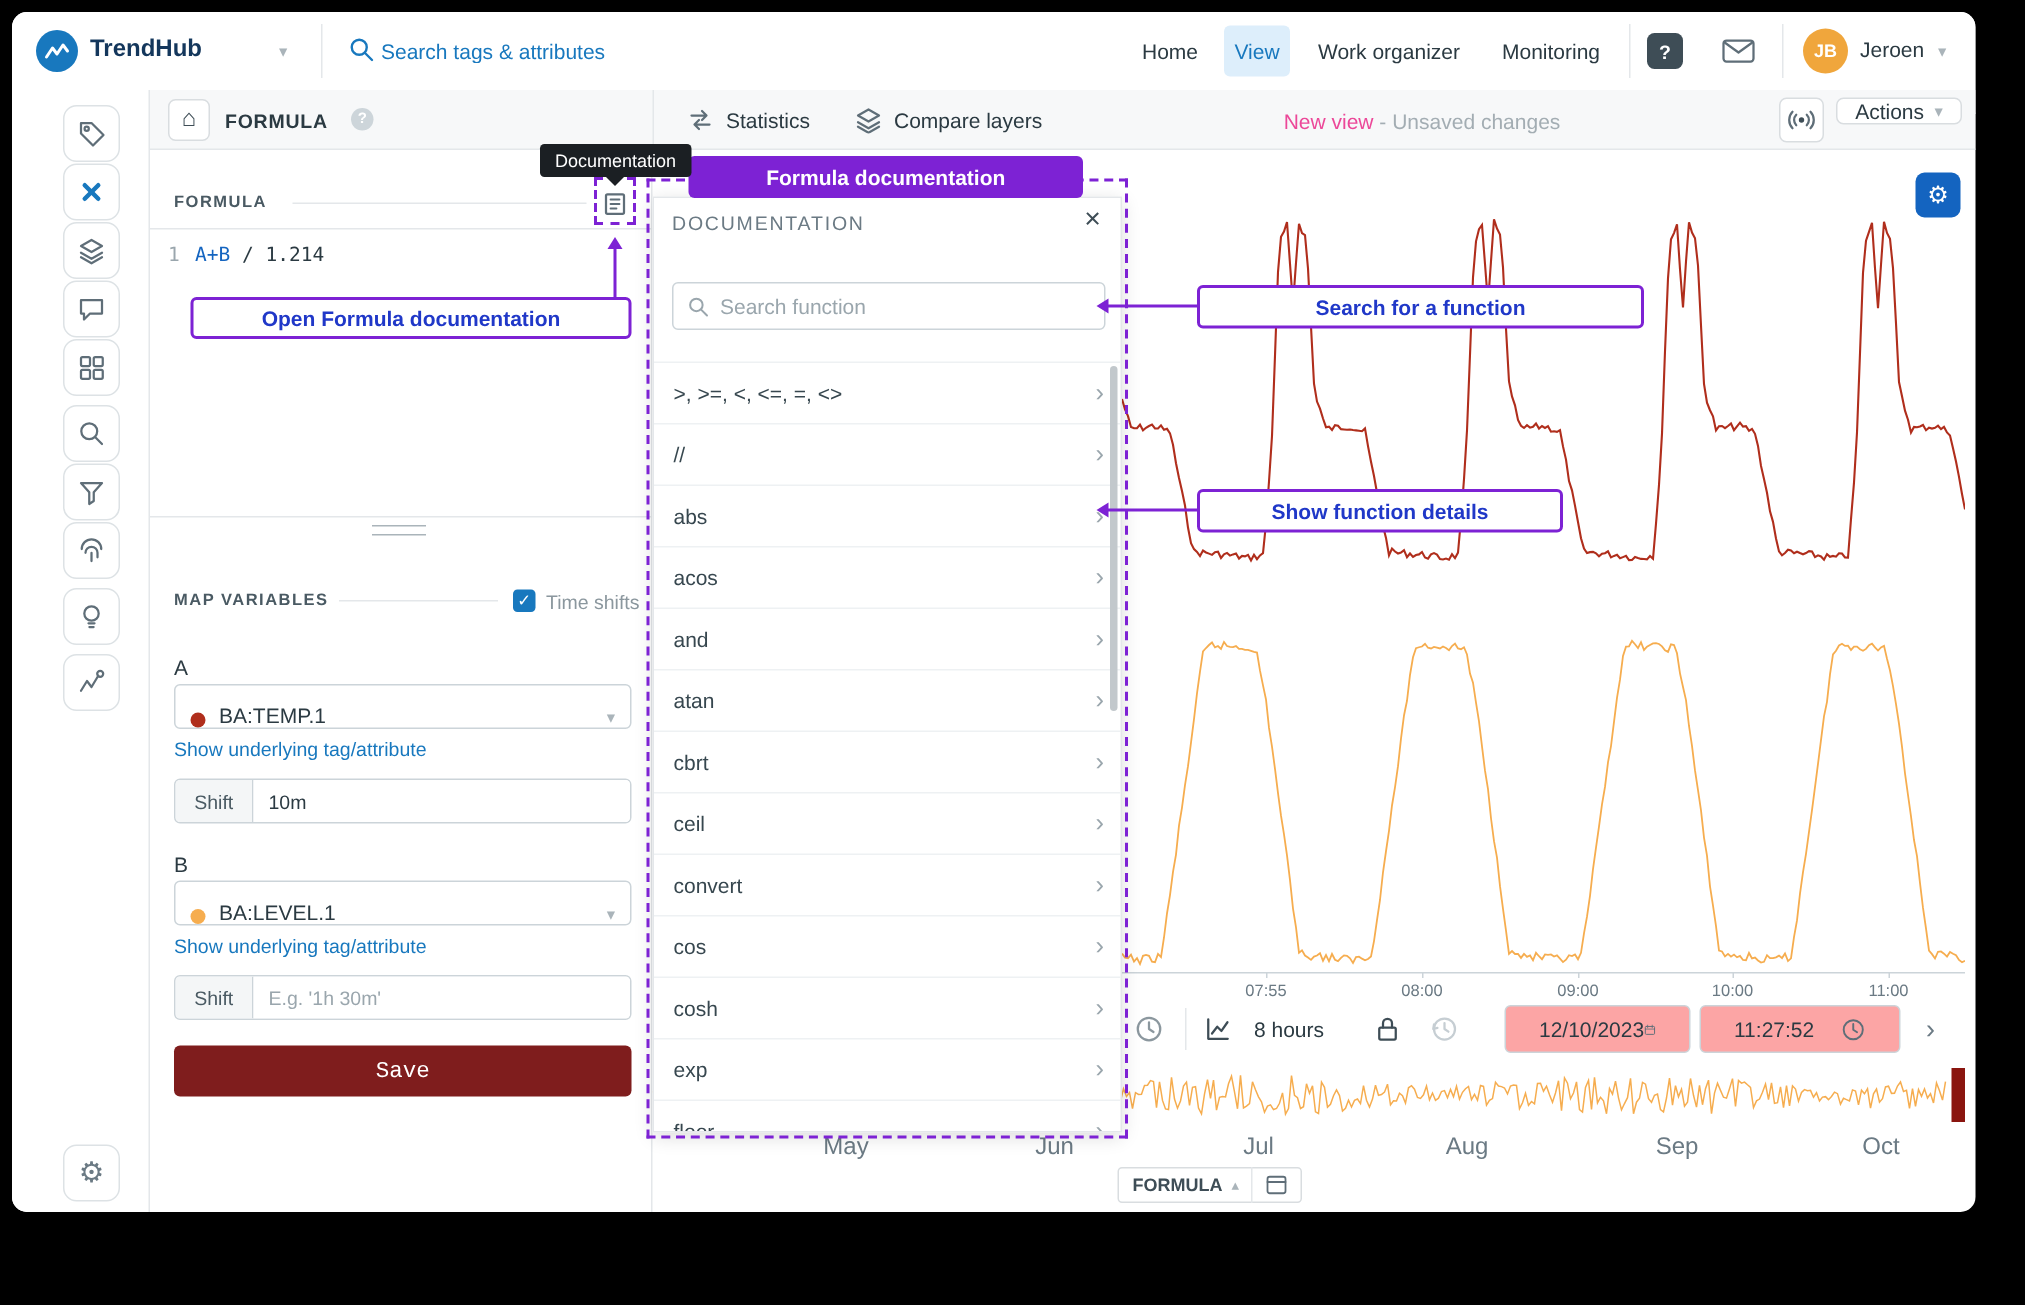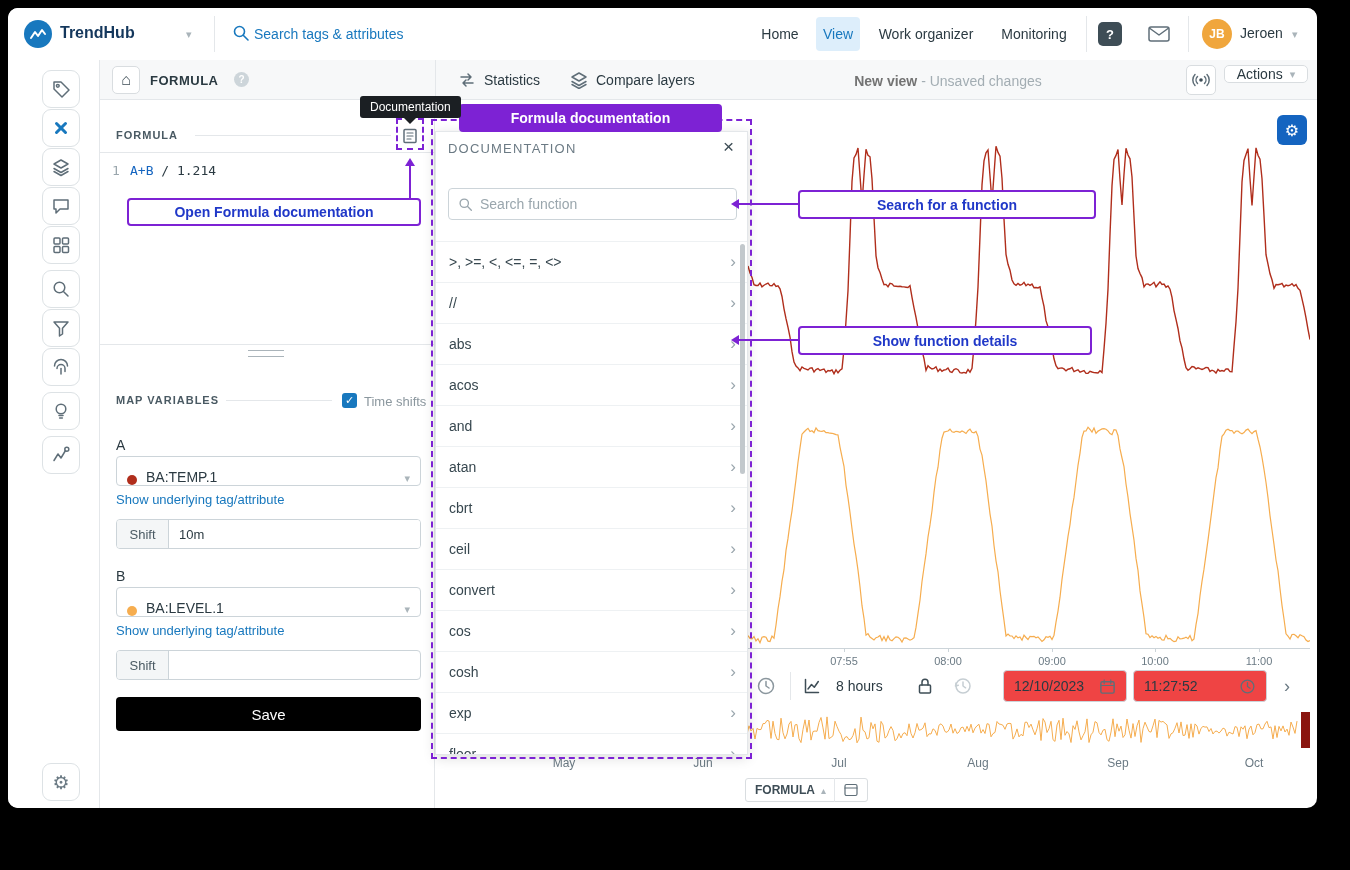--- a/index.html
+++ b/index.html
@@ -38,21 +38,21 @@
 .editor{position:absolute;left:0;top:52px;width:335px;height:193px;border-top:1px solid var(--bd);border-bottom:1px solid var(--bd);font-family:"DejaVu Sans Mono",monospace;font-size:13px}
 .codevar{color:#1565c0}
 .codeop{color:#2b3a42}
 .select{position:absolute;left:16px;width:305px;height:30px;border:1px solid var(--bd2);border-radius:4px;background:#fff;display:flex;align-items:flex-end;padding:0 10px;font-size:14px;color:var(--txt);cursor:pointer}
 .dot{width:10px;height:10px;border-radius:50%;margin-right:9px;flex:none}
 .link{position:absolute;left:16px;font-size:13px;color:var(--blue);cursor:pointer}
 .shift{position:absolute;left:16px;width:305px;height:30px;border:1px solid var(--bd2);border-radius:4px;display:flex;overflow:hidden;background:#fff}
 .shift .lab{width:52px;background:#f4f6f7;border-right:1px solid var(--bd2);display:flex;align-items:center;justify-content:center;font-size:13px;color:#4a5a63;flex:none}
 .shift input{border:none;outline:none;flex:1;padding:0 10px;font-size:13px;color:var(--txt);font-family:"Liberation Sans",sans-serif}
 .shift input::placeholder{color:var(--lmut);opacity:1}
-.savebtn{position:absolute;left:16px;top:597px;width:305px;height:34px;background:#000000;color:#fff;border:none;border-radius:4px;font-size:15px;font-family:Liberation Sans, sans-serif;cursor:pointer}
+.savebtn{position:absolute;left:16px;top:597px;width:305px;height:34px;background:#7f1d1d;color:#fff;border:none;border-radius:4px;font-size:15px;font-family:Liberation Mono, monospace;cursor:pointer}
 .checkbox{position:absolute;width:15px;height:15px;background:var(--blue);border-radius:3px;color:#fff;font-size:11px;display:flex;align-items:center;justify-content:center}
 
 .docpanel{position:absolute;left:427px;top:123px;width:313px;height:624px;background:#fff;border:1px solid var(--bd);box-shadow:0 3px 12px rgba(0,0,0,.14);z-index:20;overflow:hidden}
 .doc-search{position:absolute;left:12px;top:56px;width:289px;height:32px;border:1px solid var(--bd2);border-radius:4px;display:flex;align-items:center;padding:0 9px}
 .doc-search input{border:none;outline:none;flex:1;font-size:14px;margin-left:7px;color:var(--txt);font-family:"Liberation Sans",sans-serif}
 .doc-search input::placeholder{color:var(--lmut);opacity:1}
 .fnlist{position:absolute;left:0;top:109px;width:313px;bottom:0;border-top:1px solid #eef1f3;overflow:hidden}
 .fn-row{height:41px;display:flex;align-items:center;justify-content:space-between;padding:0 13px;border-bottom:1px solid #eef1f3;font-size:14px;color:#37474f;cursor:pointer}
 .fn-row .chev{color:#9aa6ad;font-size:17px}
 
@@ -61,24 +61,24 @@
 .badge{position:absolute;background:var(--purple);color:#fff;font-weight:bold;font-size:14px;border-radius:4px;display:flex;align-items:center;justify-content:center;z-index:36}
 .tooltip{position:absolute;background:#1b1f23;color:#fff;font-size:12px;border-radius:3px;padding:4px 10px;z-index:40}
 .tooltip:after{content:"";position:absolute;left:44px;bottom:-6px;border-left:6px solid transparent;border-right:6px solid transparent;border-top:6px solid #1b1f23}
 .arr-line-h{position:absolute;height:2px;background:var(--purple);z-index:35}
 .arr-head-l{position:absolute;width:0;height:0;border-top:5px solid transparent;border-bottom:5px solid transparent;border-right:8px solid var(--purple);z-index:35}
 .arr-line-v{position:absolute;width:2px;background:var(--purple);z-index:35}
 .arr-head-u{position:absolute;width:0;height:0;border-left:5px solid transparent;border-right:5px solid transparent;border-bottom:8px solid var(--purple);z-index:35}
 
 .tick-label{position:absolute;transform:translateX(-50%);font-size:11px;color:var(--muted);top:7px}
 .tickmark{position:absolute;width:1px;height:4px;background:var(--bd2);top:0}
-.month-label{position:absolute;transform:translateX(-50%);font-size:12px;color:var(--muted)}
+.month-label{position:absolute;transform:translateX(-50%);font-size:16px;color:var(--muted)}
 .rangebtn{min-width:30px;height:24px;padding:0 7px;display:flex;align-items:center;justify-content:center;border:1px solid #d9dde0;border-radius:3px;font-size:12px;font-weight:bold;color:#3e4d56;background:#fff;cursor:pointer}
 .rangebtn.active{background:#d6e9f8;color:var(--blue);border-color:#a8cdec}
-.ctrl-box{position:absolute;top:662px;height:32px;border:1px solid var(--bd2);border-radius:4px;background:#ef4444;display:flex;align-items:center;padding:0 10px;font-size:14px;color:var(--txt);justify-content:space-between}
+.ctrl-box{position:absolute;top:662px;height:32px;border:1px solid var(--bd2);border-radius:4px;background:#fca5a5;display:flex;align-items:center;padding:0 22px;font-size:14px;color:var(--txt);justify-content:space-between}
 </style>
 </head>
 <body>
 
 <div class="window">
 
   <div class="topbar">
     <div class="logo">
       <svg width="20" height="18" viewBox="0 0 20 18">
           <polyline points="3,13 7,7 10,11 14,5 17,9" stroke="#fff" stroke-width="2" fill="none" stroke-linecap="round" stroke-linejoin="round"></polyline>
@@ -128,21 +128,21 @@
   </div>
   <div class="abs" style="left:562px;top:58px;height:28px;display:flex;align-items:center;gap:8px;cursor:pointer">
     <svg width="18" height="18" viewBox="0 0 18 18">
         <path d="M9 2l7 4-7 4-7-4z" class="ic"></path>
         <path d="M2 10.5l7 4 7-4" class="ic"></path>
         <path d="M2 13.5l7 4 7-4" class="ic"></path>
       </svg>
     <span class="tb-label">Compare layers</span>
   </div>
   <div class="abs" style="left:810px;top:65px;width:260px;text-align:center;font-size:14px">
-    <span style="font-weight:bold;color:#737373">New view</span>
+    <span style="font-weight:normal;color:#ec4899">New view</span>
     <span style="color:#a3adb3">- Unsaved changes</span>
   </div>
   <div class="abs sqbtn" style="left:1178px;top:57px;width:30px;height:30px">
     <svg width="18" height="18" viewBox="0 0 18 18">
         <circle cx="9" cy="9" r="1.8" fill="#3e4d56"></circle>
         <path d="M5.5 5.5a5 5 0 0 0 0 7" class="ic"></path>
         <path d="M12.5 5.5a5 5 0 0 1 0 7" class="ic"></path>
         <path d="M3 3.5a8 8 0 0 0 0 11" class="ic"></path>
         <path d="M15 3.5a8 8 0 0 1 0 11" class="ic"></path>
       </svg>
@@ -256,20 +256,21 @@
 
     <span class="abs" style="left:16px;top:468px;font-size:14px;color:var(--txt)">B</span>
     <div class="select" style="top:487px">
       <span class="dot" style="background:#f6ad4f"></span>
       <span>BA:LEVEL.1</span>
       <span class="caret" style="margin-left:auto">▾</span>
     </div>
     <span class="link" style="top:523px">Show underlying tag/attribute</span>
     <div class="shift" style="top:550px">
       <span class="lab">Shift</span>
+      <input placeholder="E.g. '1h 30m'" style="">
     </div>
 
     <button class="savebtn">Save</button>
   </div>
 
   <svg class="abs" style="left:740px;top:92px" width="562" height="548" viewBox="0 0 562 548" id="mainchart">
       <polyline points="0,166.0 2,173.0 4,177.4 6,184.7 8,185.5 10,185.5 12,183.1 14,186.9 16,185.2 18,184.0 20,183.1 22,185.6 24,185.7 26,183.6 28,186.5 30,185.9 32,188.9 34,196.5 36,208.8 38,218.7 40,227.4 42,237.0 44,251.7 46,262.1 48,266.1 50,267.9 52,270.7 54,267.0 56,268.3 58,269.1 60,269.9 62,268.1 64,267.8 66,272.0 68,269.5 70,268.6 72,270.4 74,269.6 76,269.0 78,272.4 80,270.6 82,270.9 84,269.9 86,273.7 88,269.9 90,272.8 92,270.3 94,268.8 96,249.0 98,221.0 100,190.7 102,137.1 104,81.4 106,57.9 108,54.4 110,48.0 112,75.9 114,103.1 116,75.2 118,49.2 120,55.4 122,56.8 124,78.9 126,117.7 128,155.8 130,167.7 132,172.4 134,179.0 136,184.8 138,184.4 140,186.7 142,183.4 144,183.8 146,186.1 148,186.3 150,186.5 152,186.3 154,186.7 156,186.9 158,187.2 160,187.5 162,185.6 164,197.4 166,207.8 168,217.3 170,228.5 172,240.2 174,250.7 176,258.6 178,270.3 180,265.7 182,267.7 184,269.0 186,268.4 188,266.8 190,271.5 192,269.0 194,271.3 196,270.0 198,269.6 200,268.0 202,271.6 204,272.4 206,269.6 208,268.7 210,269.7 212,272.7 214,273.0 216,272.4 218,273.1 220,269.5 222,272.1 224,268.4 226,246.1 228,219.4 230,187.0 232,136.5 234,84.9 236,60.9 238,52.8 240,50.0 242,76.0 244,102.4 246,74.2 248,46.3 250,52.4 252,56.3 254,78.2 256,119.1 258,154.3 260,164.3 262,170.2 264,180.0 266,183.9 268,185.3 270,183.5 272,185.1 274,184.5 276,182.3 278,185.7 280,184.0 282,185.3 284,184.1 286,187.8 288,187.5 290,187.9 292,186.8 294,197.6 296,206.4 298,220.7 300,226.9 302,237.1 304,248.0 306,258.8 308,265.7 310,268.7 312,268.1 314,267.9 316,268.9 318,270.9 320,269.2 322,268.8 324,267.5 326,271.6 328,270.6 330,269.9 332,272.2 334,271.4 336,270.6 338,273.4 340,273.3 342,271.3 344,272.0 346,272.6 348,272.7 350,272.9 352,270.7 354,272.5 356,249.1 358,223.2 360,189.1 362,134.2 364,85.6 366,59.5 368,55.4 370,49.5 372,79.5 374,105.0 376,74.3 378,48.2 380,55.0 382,58.8 384,77.0 386,117.0 388,156.0 390,168.5 392,173.5 394,177.6 396,186.9 398,184.1 400,184.0 402,185.4 404,184.0 406,182.3 408,186.8 410,184.3 412,181.8 414,184.4 416,184.1 418,187.2 420,185.9 422,189.2 424,197.3 426,210.6 428,219.3 430,228.5 432,240.9 434,247.9 436,259.0 438,267.6 440,270.2 442,268.7 444,266.5 446,267.0 448,268.8 450,267.8 452,268.7 454,269.5 456,268.7 458,267.4 460,267.7 462,271.4 464,270.2 466,271.0 468,273.1 470,269.4 472,271.2 474,270.6 476,271.1 478,268.9 480,269.0 482,271.6 484,271.8 486,246.1 488,221.7 490,188.3 492,135.5 494,81.9 496,60.4 498,54.6 500,48.6 502,78.8 504,105.5 506,76.5 508,47.9 510,55.3 512,59.2 514,78.8 516,115.6 518,154.7 520,164.2 522,173.8 524,179.8 526,188.3 528,184.6 530,184.8 532,184.3 534,183.3 536,186.8 538,185.1 540,185.7 542,185.2 544,183.8 546,186.1 548,184.6 550,188.3 552,190.3 554,198.8 556,207.7 558,217.9 560,229.3 562,239.6" fill="none" stroke="#b02e1c" stroke-width="1.4"></polyline>
       <polyline points="0,535.6 2,538.4 4,538.8 6,536.5 8,541.0 10,538.7 12,542.7 14,537.2 16,536.6 18,537.2 20,541.1 22,541.5 24,536.0 26,538.1 28,525.0 30,509.0 32,496.7 34,481.2 36,469.7 38,450.4 40,438.4 42,423.4 44,410.8 46,395.1 48,379.4 50,362.3 52,347.8 54,334.2 56,332.0 58,330.0 60,328.3 62,331.6 64,330.7 66,332.6 68,328.0 70,330.7 72,331.2 74,331.4 76,330.7 78,332.6 80,332.6 82,333.2 84,333.3 86,333.9 88,334.6 90,335.0 92,347.1 94,356.9 96,366.3 98,385.3 100,397.8 102,412.6 104,428.7 106,443.8 108,456.2 110,470.2 112,486.8 114,505.7 116,518.3 118,535.2 120,533.6 122,537.0 124,538.4 126,539.9 128,537.7 130,537.0 132,535.5 134,540.5 136,536.7 138,540.9 140,536.0 142,539.8 144,540.7 146,538.6 148,536.9 150,537.2 152,538.9 154,542.0 156,538.1 158,537.8 160,539.1 162,540.2 164,539.3 166,537.6 168,527.4 170,513.4 172,500.0 174,481.5 176,467.5 178,453.9 180,437.0 182,424.9 184,410.8 186,392.4 188,377.0 190,367.2 192,350.0 194,338.2 196,332.1 198,331.5 200,331.0 202,329.2 204,331.8 206,332.3 208,331.3 210,331.7 212,332.3 214,331.0 216,332.0 218,333.5 220,330.7 222,329.1 224,332.3 226,332.8 228,331.5 230,336.3 232,349.1 234,355.1 236,368.4 238,380.9 240,397.6 242,413.8 244,426.1 246,445.5 248,460.8 250,471.8 252,490.8 254,505.9 256,520.4 258,535.9 260,534.0 262,536.0 264,536.0 266,538.6 268,535.9 270,537.9 272,537.0 274,540.2 276,535.2 278,537.5 280,539.5 282,536.3 284,536.6 286,536.3 288,537.7 290,536.9 292,539.1 294,541.4 296,539.8 298,536.8 300,537.4 302,536.3 304,539.5 306,535.2 308,522.2 310,511.1 312,497.2 314,479.4 316,465.1 318,451.1 320,436.3 322,424.6 324,408.3 326,397.4 328,381.2 330,365.3 332,353.1 334,337.3 336,331.1 338,331.0 340,327.2 342,329.5 344,332.1 346,328.1 348,333.3 350,331.1 352,330.0 354,328.9 356,328.7 358,329.3 360,330.9 362,333.6 364,334.6 366,329.6 368,330.0 370,335.5 372,348.9 374,358.0 376,366.7 378,384.0 380,397.2 382,413.6 384,426.8 386,440.2 388,458.4 390,470.4 392,490.9 394,503.8 396,517.4 398,533.7 400,534.3 402,537.6 404,535.9 406,537.8 408,536.4 410,538.2 412,537.3 414,540.0 416,540.2 418,535.3 420,538.9 422,538.4 424,540.3 426,541.7 428,541.2 430,536.8 432,538.8 434,538.7 436,538.2 438,537.1 440,538.7 442,535.6 444,540.7 446,538.9 448,524.7 450,513.6 452,495.7 454,481.4 456,469.2 458,454.6 460,440.1 462,424.7 464,409.2 466,393.4 468,377.6 470,367.9 472,349.6 474,336.3 476,333.8 478,330.3 480,329.2 482,330.6 484,330.5 486,333.3 488,331.1 490,331.1 492,332.8 494,333.8 496,332.6 498,330.1 500,329.1 502,331.6 504,333.7 506,331.6 508,330.6 510,339.2 512,347.0 514,357.4 516,369.4 518,382.5 520,397.7 522,415.6 524,430.0 526,444.3 528,460.0 530,470.7 532,488.8 534,505.3 536,519.0 538,533.8 540,536.1 542,539.0 544,534.5 546,534.3 548,535.8 550,537.7 552,534.7 554,535.8 556,536.8 558,540.0 560,541.5 562,540.5" fill="none" stroke="#f6ad4f" stroke-width="1.2"></polyline>
     </svg>
   <div class="abs" style="left:740px;top:640px;width:562px;height:1px;background:var(--bd2)"></div>
@@ -429,17 +430,17 @@
   <div class="tooltip" style="left:352px;top:88px">Documentation</div>
 
   <div class="callout" style="left:119px;top:190px;width:294px;height:28px">Open Formula documentation</div>
   <div class="arr-head-u" style="left:397px;top:150px"></div>
   <div class="arr-line-v" style="left:401px;top:157px;height:33px"></div>
 
   <div class="callout" style="left:790px;top:182px;width:298px;height:29px">Search for a function</div>
   <div class="arr-head-l" style="left:723px;top:191px"></div>
   <div class="arr-line-h" style="left:730px;top:195px;width:60px"></div>
 
-  <div class="callout" style="left:790px;top:318px;width:294px;height:29px">Show function details</div>
+  <div class="callout" style="left:790px;top:318px;width:244px;height:29px">Show function details</div>
   <div class="arr-head-l" style="left:723px;top:327px"></div>
   <div class="arr-line-h" style="left:730px;top:331px;width:60px"></div>
 
 </div>
 
 </body></html>

